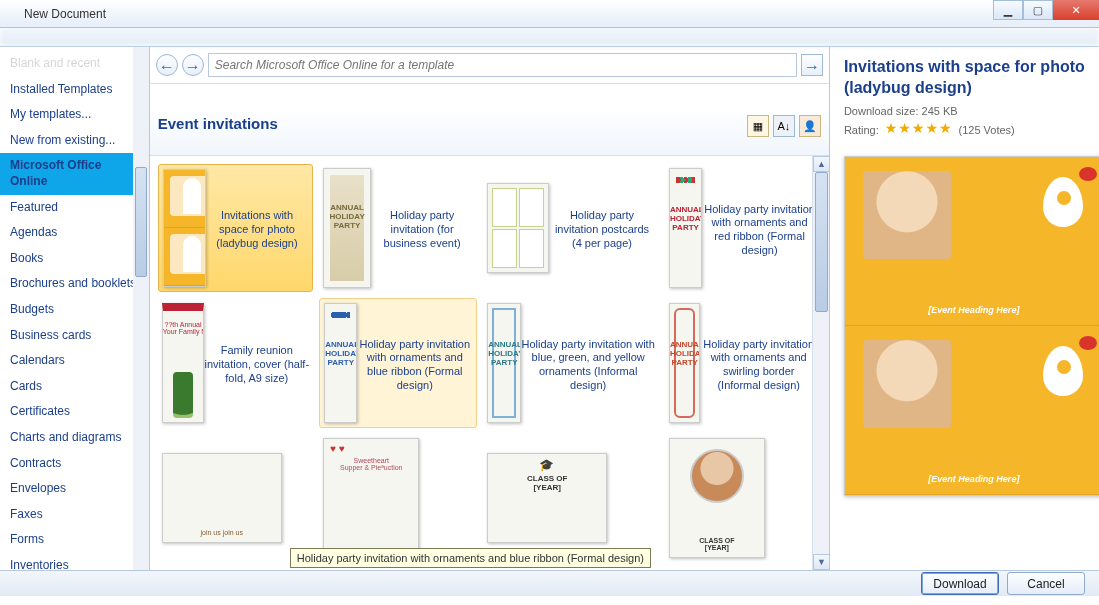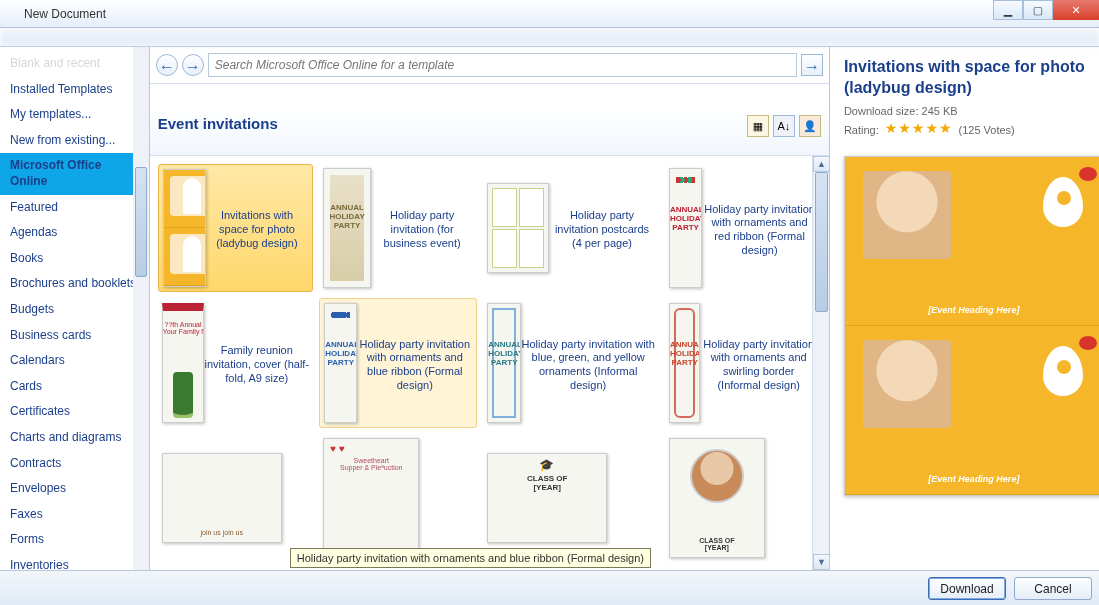--- a/index.html
+++ b/index.html
@@ -83,21 +83,21 @@
 .stars { color: #f2a900; font-size: 14px; letter-spacing: 1px; }
 .pv-image { width: 260px; height: 340px; margin: 20px auto 0; background: #fff; border: 1px solid #ccc; box-shadow: 0 1px 4px rgba(0,0,0,0.25); display:flex; flex-direction:column; }
 .pv-image .panel { flex:1; background:#f5b729; position:relative; border-bottom:1px solid #e2a41e; }
 .pv-image .panel .photo { position:absolute; left:18px; top:14px; width:88px; height:88px; background:radial-gradient(circle at 50% 35%, #f3d9b8 30px, #e0b686 31px); border-radius:4px; }
 .pv-image .panel .flower { position:absolute; right:10px; top:20px; width:60px; height:100px; }
 .pv-image .panel .flower::before { content:""; position:absolute; top:0; left:10px; width:40px; height:50px; background:#fff; border-radius:50% 50% 50% 50%/60% 60% 40% 40%; }
 .pv-image .panel .flower::after { content:""; position:absolute; top:14px; left:24px; width:14px; height:14px; background:#f5b729; border-radius:50%; }
 .pv-image .panel .bug { position:absolute; right:6px; top:10px; width:18px; height:14px; background:#d9342c; border-radius:50%; }
 .pv-image .panel .caption { position:absolute; bottom:10px; left:0; right:0; text-align:center; font-size:9px; color:#fff; font-weight:bold;font-style:italic; }
 
-.button-row { height: 36px; border-top: 1px solid #b7c8de; display: flex; justify-content: flex-end; align-items: center; gap: 8px; padding-right: 7px; background: linear-gradient(#f2f6fb,#e1eaf5); }
+.button-row { height: 26px; border-top: 1px solid #b7c8de; display: flex; justify-content: flex-end; align-items: center; gap: 8px; padding-right: 14px; background: linear-gradient(#f2f6fb,#e1eaf5); }
 .btn { min-width: 78px; height: 23px; border: 1px solid #8faacb; border-radius: 3px; background: linear-gradient(#fdfeff,#e4edf9); font-size: 12px; color: #222; display: flex; align-items: center; justify-content: center; }
 .btn.default { border-color: #3a6fb7; box-shadow: 0 0 0 1px #7fa8dc inset; }
 
 .gal-scroll { position:absolute; right:0; top:0; bottom:0; width:17px; background:#eef2f8; border-left:1px solid #d4dfef;}
 .gal-scroll .th { position:absolute; left:2px; top:16px; width:13px; height:140px; background:linear-gradient(#d5e2f2,#b8cce4); border:1px solid #8faacb; border-radius:2px;}
 .gal-scroll .ar { position:absolute; left:0; width:17px; height:16px; display:flex; align-items:center; justify-content:center; font-size:9px; color:#4a6a9a; background:linear-gradient(#f3f7fc,#dde8f4); border:1px solid #b7c8de;}
 </style>
 </head>
 <body>
 

